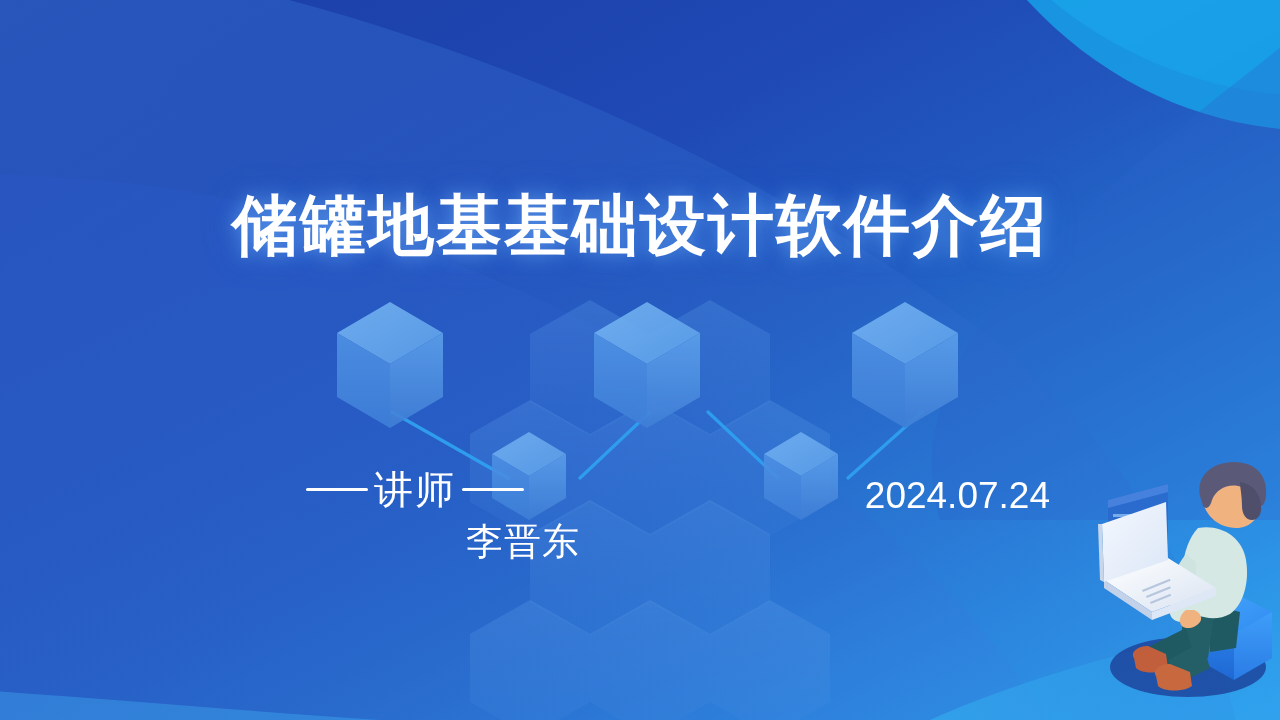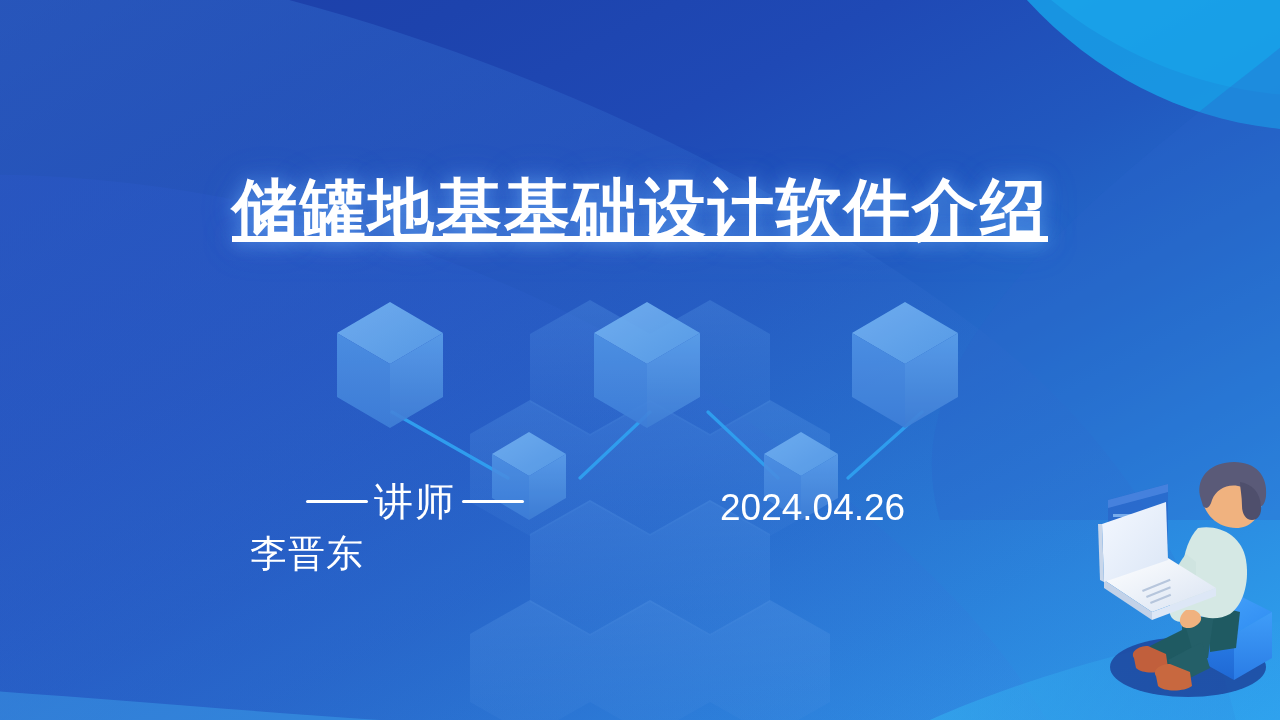--- a/index.html
+++ b/index.html
@@ -51,48 +51,46 @@
     width: 650px;
     height: 260px;
     pointer-events: none;
   }
 
   
   .title {
     position: absolute;
     left: 0;
     right: 0;
-    top: 176px;
+    top: 192px;
     text-align: center;
     font-size: 66px;
     line-height: 1;
     font-weight: bold;
     color: #ffffff;
     letter-spacing: 2px;
     text-shadow: 0 0 18px rgba(120,190,255,0.55),
                  0 0 36px rgba(80,150,255,0.30);
     white-space: nowrap;
-    text-decoration: underline;
   }
 
   
   .meta-row {
     position: absolute;
     left: 250px;
     top: 466px;
     width: 800px;
     display: flex;
     justify-content: space-between;
     align-items: flex-start;
   }
   .meta-block {
     width: 330px;
-    text-align: left;
+    text-align: right;
     color: #ffffff;
-    margin-top: 12px;
   }
   .meta-head {
     display: flex;
     align-items: center;
     justify-content: center;
     gap: 6px;
     height: 46px;
   }
   .meta-rule {
     display: block;
@@ -252,21 +250,21 @@
     <div class="meta-block">
       <div class="meta-head">
         <span class="meta-rule"></span>
         <span class="meta-label">讲师</span>
         <span class="meta-rule"></span>
       </div>
       <div class="meta-value">李晋东</div>
     </div>
 
     <div class="meta-block">
-      <div class="meta-value date">2024.04.26</div>
+      <div class="meta-value date">2024.07.24</div>
     </div>
 
   </div>
 
   <div class="person">
     <svg viewBox="0 0 190 250" xmlns="http://www.w3.org/2000/svg">
       <defs>
         <linearGradient id="seatTop" x1="0" y1="0" x2="1" y2="1">
           <stop offset="0%" stop-color="#47a4fb"></stop>
           <stop offset="100%" stop-color="#2f8cf2"></stop>

